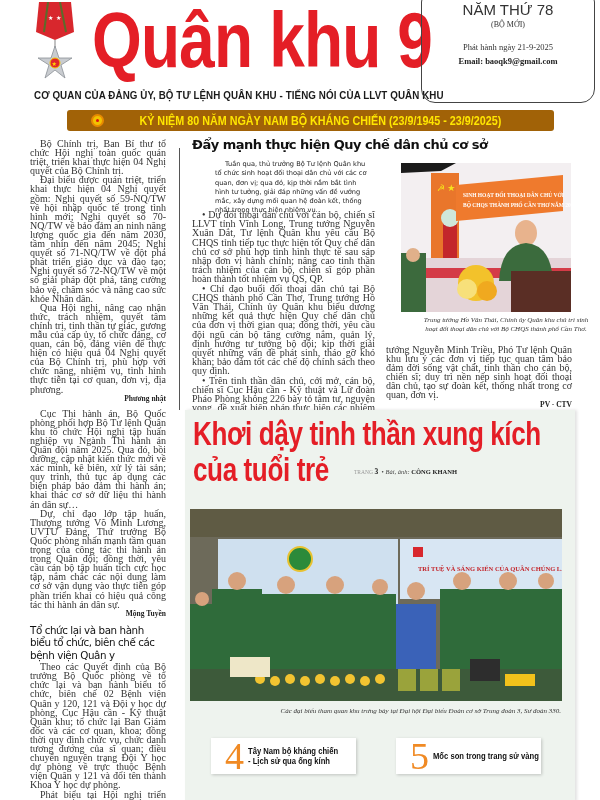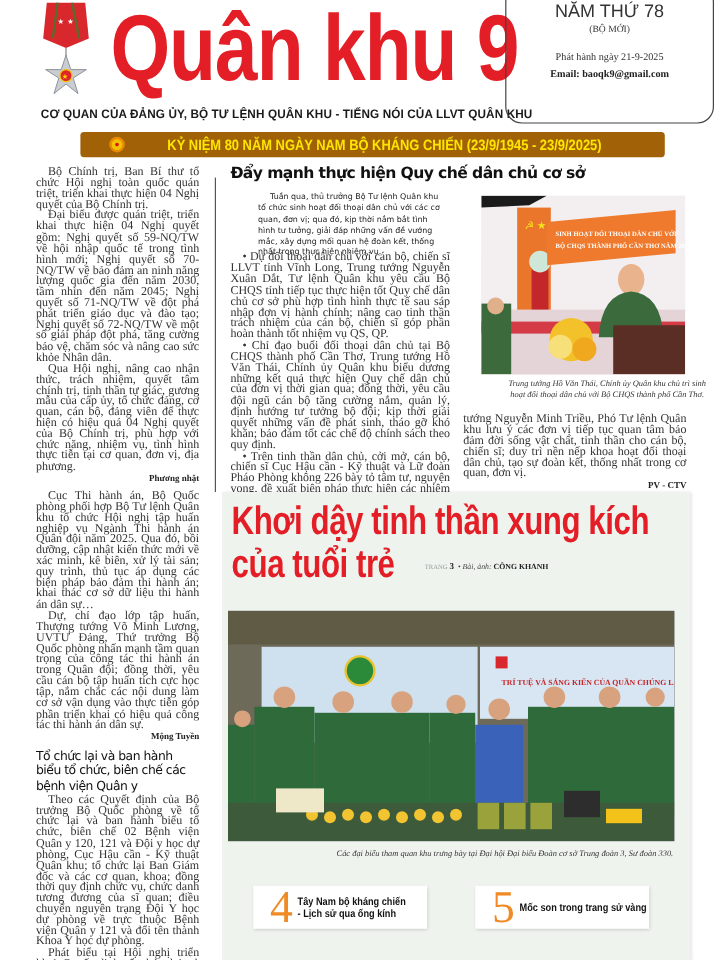--- a/index.html
+++ b/index.html
@@ -205,21 +205,21 @@
     <circle cx="75" cy="120" r="18" fill="#f3c22b"></circle>
     <circle cx="66" cy="126" r="10" fill="#f7e07a"></circle>
     <circle cx="86" cy="128" r="10" fill="#f0a91f"></circle>
     <rect x="0" y="90" width="25" height="59" fill="#3c6a3d"></rect>
     <circle cx="12" cy="92" r="7" fill="#e0b08a"></circle>
   </svg>
 </div>
 <div class="caption-top">Trung tướng Hồ Văn Thái, Chính ủy Quân khu chủ trì sinh hoạt đối thoại dân chủ với Bộ CHQS thành phố Cần Thơ.</div>
 
 <div class="mid-right-body">
-  <p class="body-text" style="text-indent:0">tướng Nguyễn Minh Triều, Phó Tư lệnh Quân khu lưu ý các đơn vị tiếp tục quan tâm bảo đảm đời sống vật chất, tinh thần cho cán bộ, chiến sĩ; duy trì nền nếp khoa hoạt đối thoại dân chủ, tạo sự đoàn kết, thống nhất trong cơ quan, đơn vị.</p>
+  <p class="body-text" style="text-indent:0">tướng Nguyễn Minh Triều, Phó Tư lệnh Quân khu lưu ý các đơn vị tiếp tục quan tâm bảo đảm đời sống vật chất, tinh thần cho cán bộ, chiến sĩ; duy trì nền nếp sinh hoạt đối thoại dân chủ, tạo sự đoàn kết, thống nhất trong cơ quan, đơn vị.</p>
   <div class="byline">PV - CTV</div>
 </div>
 
 <div class="feature-box">
   <div class="feature-title">
     <div>Khơi dậy tinh thần xung kích</div>
     <div>của tuổi trẻ</div>
   </div>
   <div class="feature-credit">
     <span class="page-label">TRANG</span>

